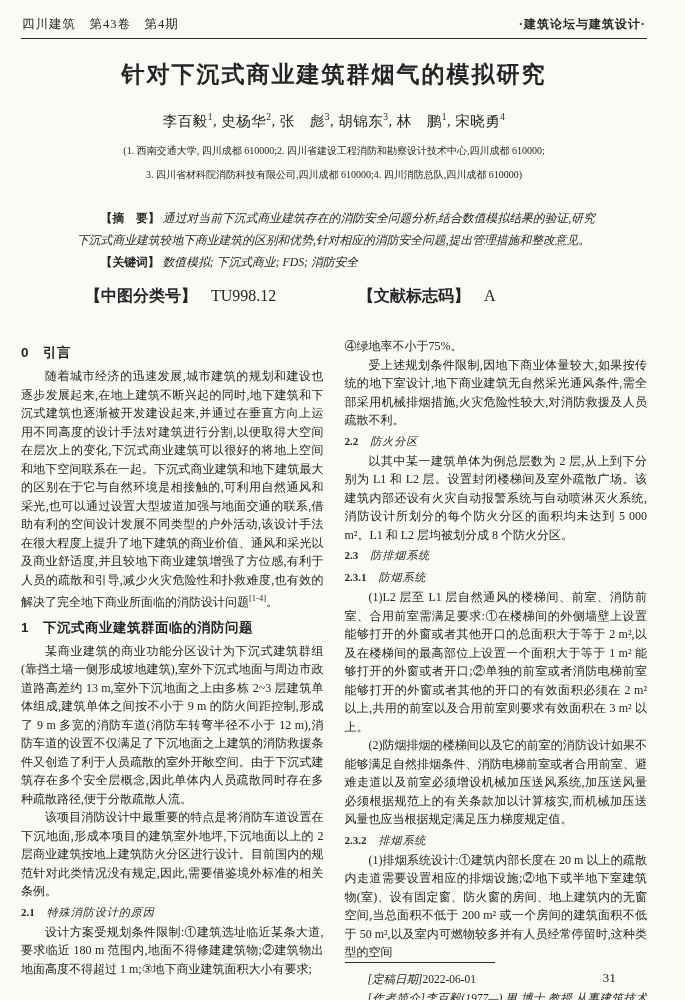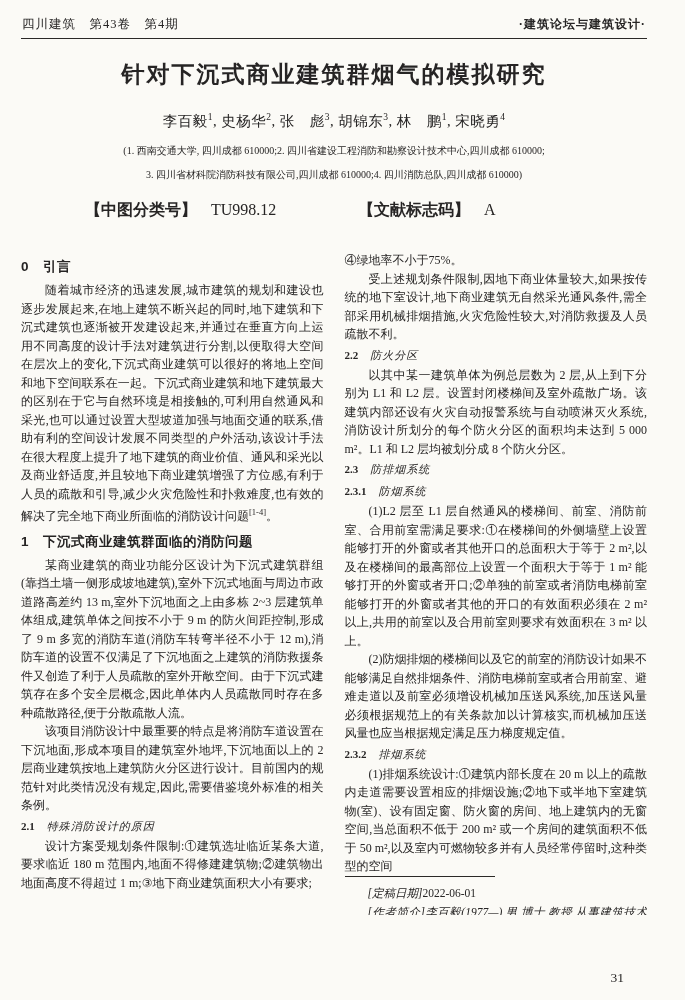--- a/index.html
+++ b/index.html
@@ -57,21 +57,21 @@
   sup.ref { font-size:8.5px; }
 
   
   .footnote { margin-top:auto; padding-bottom:4px; font-size:11.5px; line-height:19px; }
   .fn-rule { width:150px; border-top:1.2px solid #2b2927; margin-bottom:7px; }
   .fn-line { text-indent:2em; font-style:italic; }
   .fn-line .fn-val { font-style:normal; }
   .fn-bio { text-indent:0; text-align:justify; }
   .fn-bio .indent { display:inline-block; width:2em; }
 
-  .page-number { position:absolute; right:44px; bottom:14px; font-size:13.5px; }
+  .page-number { position:absolute; right:52px; bottom:14px; font-size:13.5px; }
 </style>
 </head>
 <body>
 
 <div class="page">
 
   <div class="runhead">
     <span class="rh-left">四川建筑　第43卷　第4期</span>
     <span class="rh-right">·建筑论坛与建筑设计·</span>
   </div>
@@ -80,20 +80,30 @@
   <div class="title">针对下沉式商业建筑群烟气的模拟研究</div>
 
   <div class="authors"><span><span>李百毅</span><sup>1</sup></span><span>, </span><span><span>史杨华</span><sup>2</sup></span><span>, </span><span><span>张　彪</span><sup>3</sup></span><span>, </span><span><span>胡锦东</span><sup>3</sup></span><span>, </span><span><span>林　鹏</span><sup>1</sup></span><span>, </span><span><span>宋晓勇</span><sup>4</sup></span>
   </div>
 
   <div class="affil">
     <div>(1. 西南交通大学, 四川成都 610000;2. 四川省建设工程消防和勘察设计技术中心,四川成都 610000;</div>
     <div>3. 四川省材科院消防科技有限公司,四川成都 610000;4. 四川消防总队,四川成都 610000)</div>
   </div>
 
+  <div class="abstract-block">
+    <div class="ab-line ab-first">
+      <span class="lbl">【摘　要】</span>
+      <span class="kai">通过对当前下沉式商业建筑存在的消防安全问题分析,结合数值模拟结果的验证,研究下沉式商业建筑较地下商业建筑的区别和优势,针对相应的消防安全问题,提出管理措施和整改意见。</span>
+    </div>
+    <div class="ab-line ab-first">
+      <span class="lbl">【关键词】</span>
+      <span class="kai">数值模拟; 下沉式商业; FDS; 消防安全</span>
+    </div>
+  </div>
 
   <div class="clc-row">
     <div class="half left">
       <span class="lbl">【中图分类号】</span>
       <span class="val">TU998.12</span>
     </div>
     <div class="half right">
       <span class="lbl">【文献标志码】</span>
       <span class="val">A</span>
     </div>

